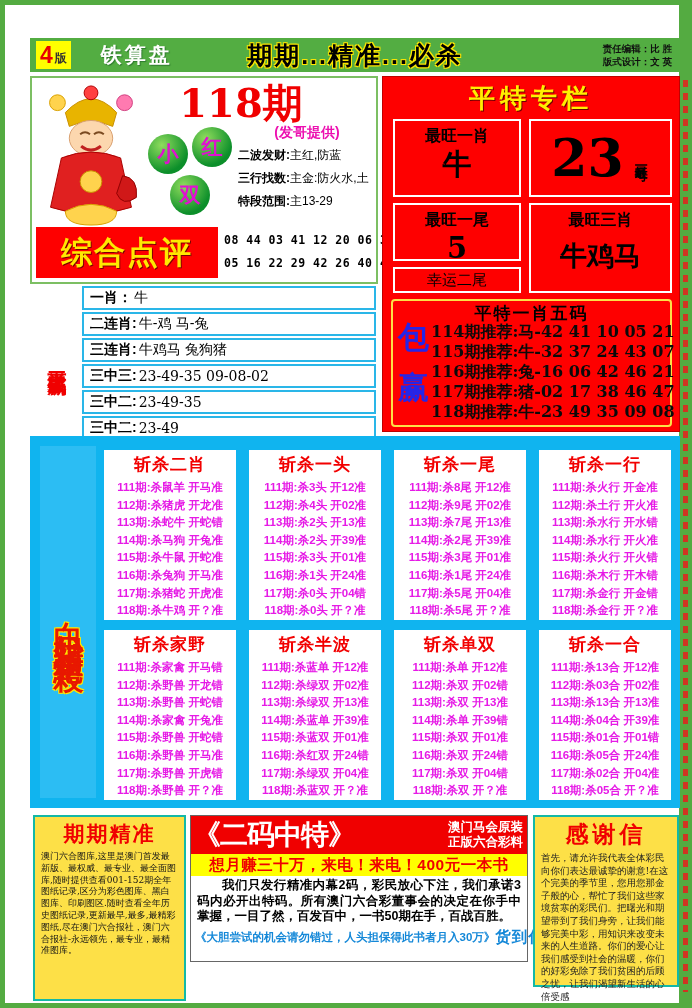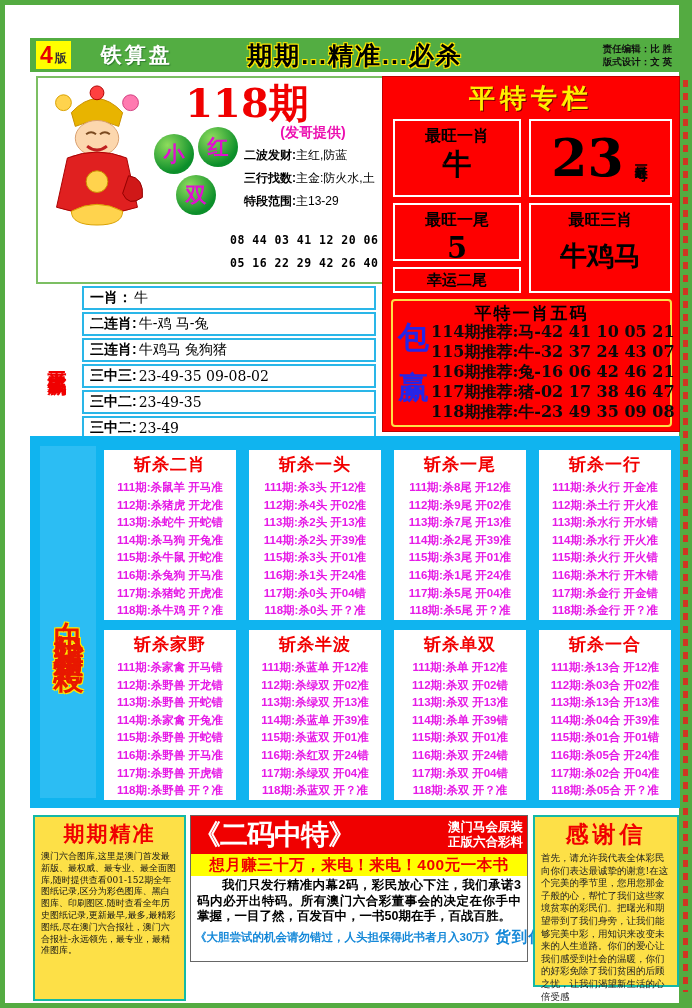--- a/index.html
+++ b/index.html
@@ -21,21 +21,21 @@
   #header-bar{left:30px;top:38px;width:650px;height:34px;background:#53ad42;display:flex;align-items:center;}
   .edition{background:#ffff00;margin-left:6px;padding:0 4px;height:28px;display:flex;align-items:center;}
   .edition .num{color:#e80000;font-size:23px;font-weight:bold;line-height:28px;}
   .edition .ban{color:#333;font-size:12px;font-weight:bold;margin-left:2px;margin-top:6px;}
   .masthead{color:#ffffff;font-weight:bold;font-size:21px;letter-spacing:3px;margin-left:30px;text-shadow:1px 1px 1px #2d7a2d;}
   .slogan{position:absolute;left:120px;right:120px;text-align:center;font-size:25px;font-weight:bold;color:#000000;letter-spacing:2px;
     text-shadow:1px 1px 0 #ffe800,-1px -1px 0 #ffe800,1px -1px 0 #ffe800,-1px 1px 0 #ffe800;}
   .credits{margin-left:auto;margin-right:8px;font-size:9.5px;line-height:13px;color:#101010;font-weight:bold;white-space:nowrap;}
 
   
-  #issue-box{left:36px;top:76px;width:348px;height:208px;background:#fff;border:2px solid #7cbf63;box-sizing:border-box;}
+  #issue-box{left:30px;top:76px;width:348px;height:208px;background:#fff;border:2px solid #7cbf63;box-sizing:border-box;}
   #god-img{left:3px;top:3px;width:112px;height:146px;}
   #issue-number{left:116px;top:-2px;width:186px;text-align:center;font-size:40px;font-weight:bold;color:#f00000;}
   #issue-provider{left:212px;top:46px;width:126px;text-align:center;font-size:14px;font-weight:bold;color:#ec0fb0;}
   .ball{position:absolute;width:40px;height:40px;border-radius:50%;
     background:radial-gradient(circle at 34% 28%,#8fdc5d,#0c8f2a 70%);
     color:#e010d0;font-size:21px;font-weight:bold;text-align:center;line-height:40px;}
   #ball-0{left:116px;top:56px;}
   #ball-1{left:160px;top:49px;}
   #ball-2{left:138px;top:97px;}
   #issue-info{left:206px;top:66px;width:140px;}
@@ -58,21 +58,21 @@
 
   
   #pingte{left:382px;top:76px;width:298px;height:356px;background:#fe0000;box-sizing:border-box;border:1px solid #c00000;}
   #pingte-title{position:absolute;left:0;top:4px;width:100%;text-align:center;font-size:26px;font-weight:bold;
     color:#ffef00;letter-spacing:5px;text-shadow:1px 1px 0 #6d0000;}
   .pbox{position:absolute;border:2px solid #ffffff;color:#000;text-align:center;box-sizing:border-box;}
   #pbox-zodiac{left:10px;top:42px;width:128px;height:78px;}
   #pbox-number{left:146px;top:42px;width:143px;height:78px;display:flex;align-items:center;justify-content:center;}
   #pbox-tail{left:10px;top:126px;width:128px;height:58px;}
   #pbox-three{left:146px;top:126px;width:143px;height:90px;}
-  #pbox-lucky{left:10px;top:190px;width:128px;height:26px;line-height:22px;font-size:15px;font-weight:bold;}
+  #pbox-lucky{left:10px;top:190px;width:128px;height:26px;line-height:22px;font-size:15px;font-weight:normal;}
   .pbox .plabel{font-size:16px;font-weight:bold;margin-top:5px;}
   .pbox .pvalue{font-size:29px;font-weight:bold;line-height:34px;}
   #pbox-number .bignum{font-size:52px;font-weight:bold;line-height:60px;}
   #pbox-number .vlabel{writing-mode:vertical-rl;text-orientation:upright;font-size:13px;font-weight:bold;margin-left:8px;height:66px;letter-spacing:1px;}
   #pbox-three .pvalue{font-size:27px;margin-top:8px;}
   #five-codes{position:absolute;left:8px;top:222px;width:281px;height:128px;border:2px solid #fde047;border-radius:4px;box-sizing:border-box;}
   #fc-title{position:absolute;left:0;top:1px;width:100%;text-align:center;font-size:17px;font-weight:bold;color:#000;letter-spacing:2px;}
   .badge-char{position:absolute;left:5px;font-size:31px;font-weight:bold;color:#2525e8;}
   #badge-top{top:16px;} #badge-bottom{top:66px;}
   #fc-rows{position:absolute;left:38px;top:21px;width:238px;}
@@ -157,20 +157,21 @@
       <div class="info-line">
         <span class="lbl">二波发财:</span><span class="val">主红,防蓝</span>
       </div>
       <div class="info-line">
         <span class="lbl">三行找数:</span><span class="val">主金:防火水,土</span>
       </div>
       <div class="info-line">
         <span class="lbl">特段范围:</span><span class="val">主13-29</span>
       </div>
     </div>
+    <div class="abs serif" id="review-title">综合点评</div>
     <div class="abs mono" id="review-numbers">
       <div>08 44 03 41 12 20 06 38</div>
       <div>05 16 22 29 42 26 40 43</div>
     </div>
   </div>
 
   <div class="abs" id="pingding">
     <div class="vtitle">平定天下赢钱码</div>
     <div class="ptable">
       <div class="prow">

